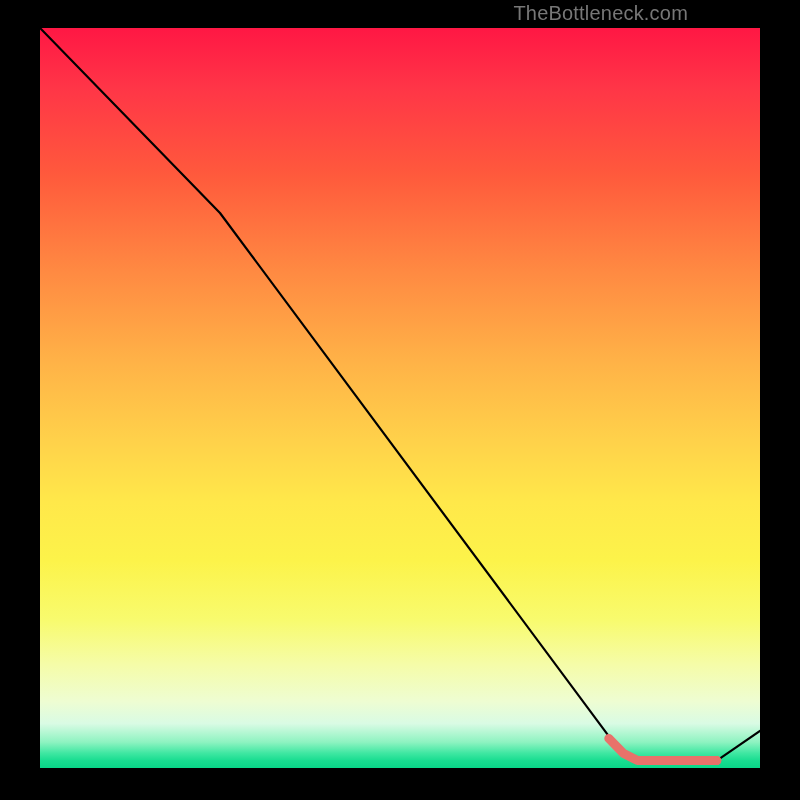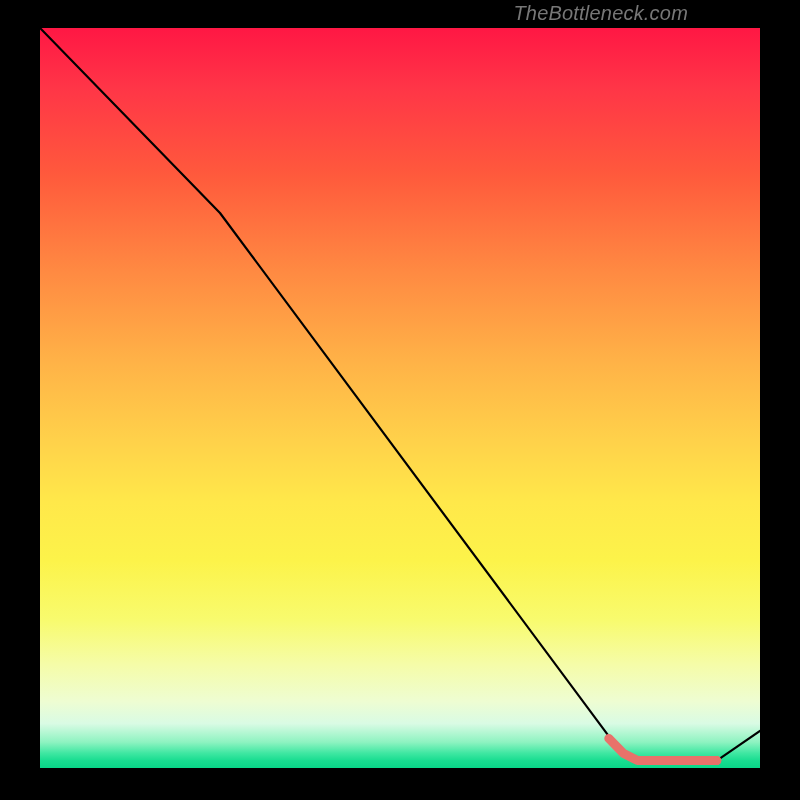--- a/index.html
+++ b/index.html
@@ -8,21 +8,20 @@
     width: 800px;
     height: 800px;
     background: #000;
     font-family: Arial, Helvetica, sans-serif;
     overflow: hidden;
   }
   .container {
     position: relative;
     width: 700px;
     height: 800px;
-    font-style: italic;
   }
   .watermark {
     position: absolute;
     top: 2px;
     right: 12px;
     color: #777;
     font-size: 20px;
     font-weight: 500;
     z-index: 10;
     letter-spacing: 0.2px;

